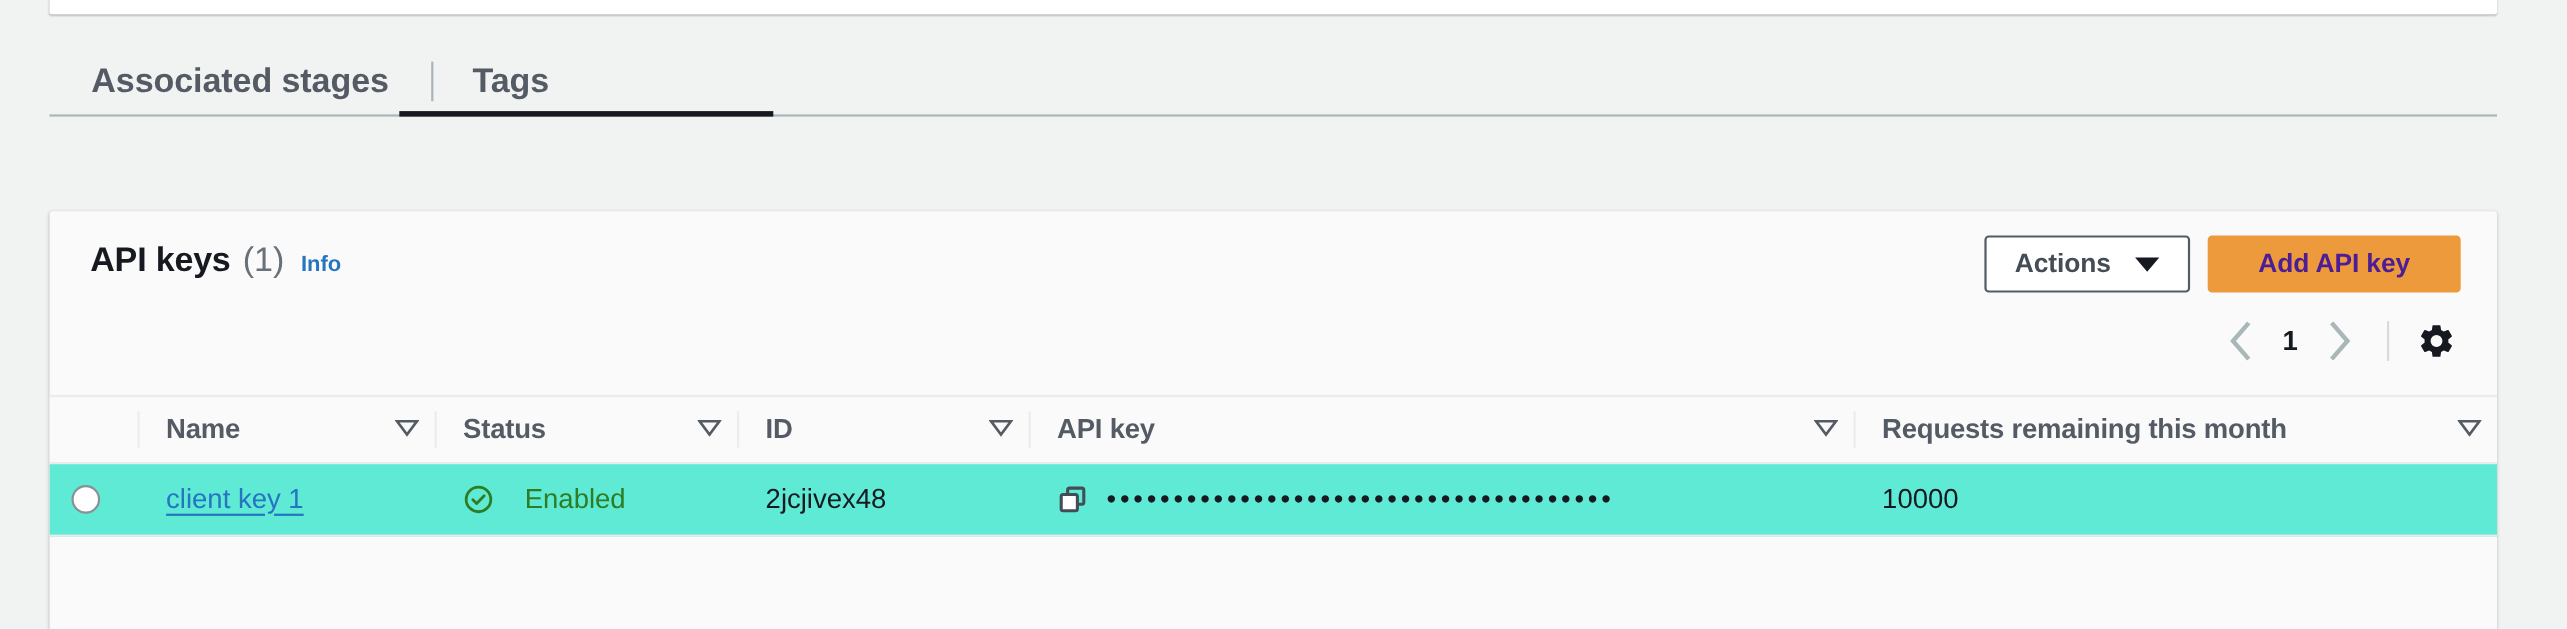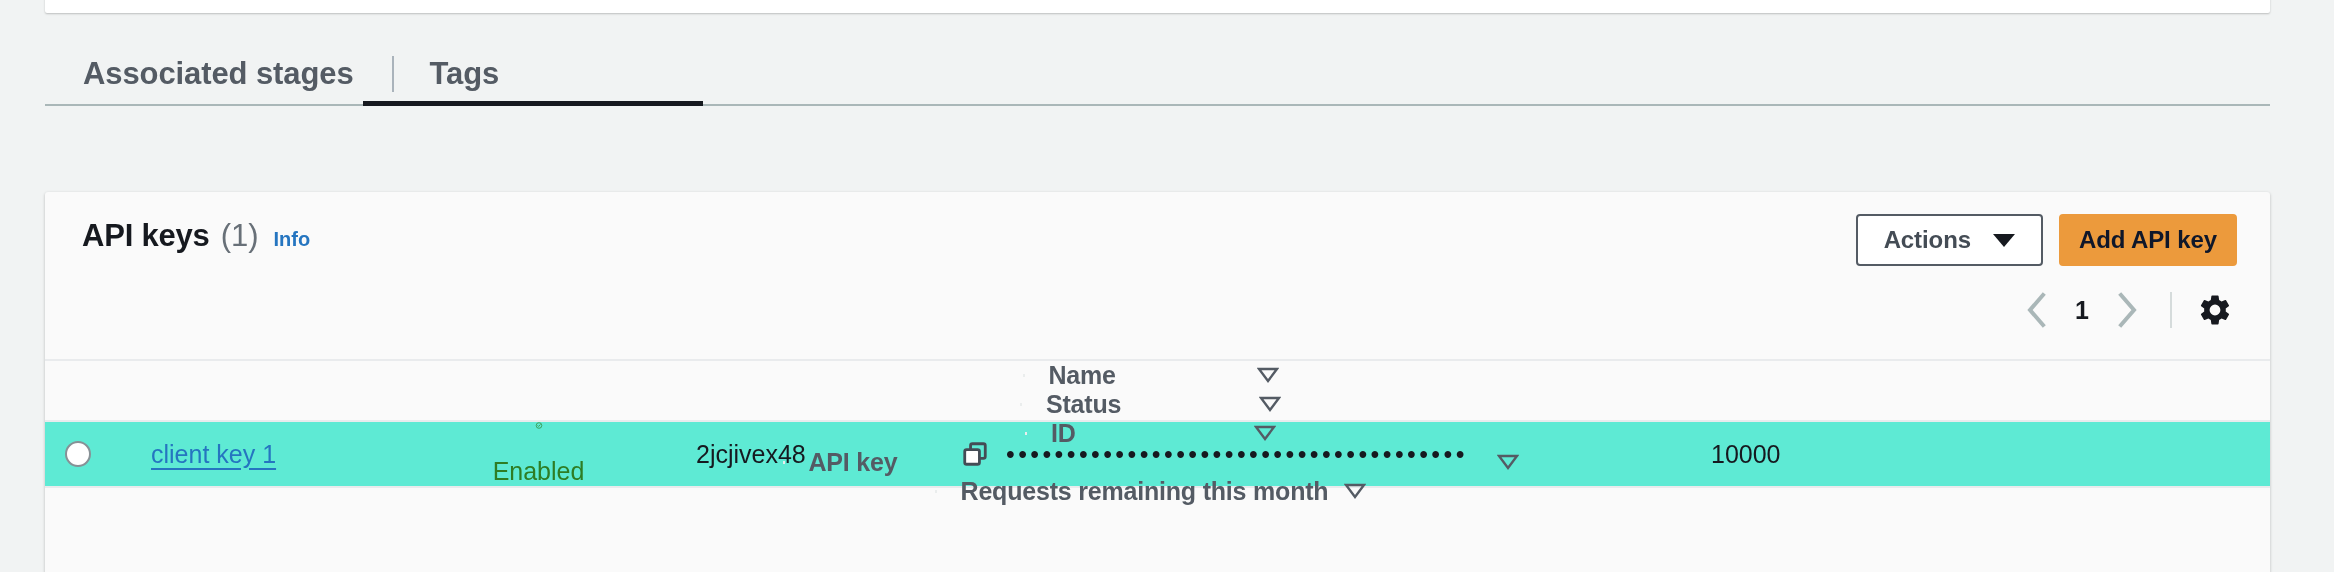--- a/index.html
+++ b/index.html
@@ -150,24 +150,24 @@
     gap: 22px;
   }
   .caret-down {
     width: 0; height: 0;
     border-left: 11px solid transparent;
     border-right: 11px solid transparent;
     border-top: 13px solid #16191f;
   }
   .btn-add {
     height: 52px;
-    padding: 0 18px;
+    padding: 0 44px;
     background: #ec9a3c;
     border: 2px solid #ec9a3c;
-    color: #0f172a;
+    color: #4c1d95;
     text-align: right;
   }
 
   
   .pager {
     position: absolute;
     right: 34px;
     top: 95px;
     display: flex;
     align-items: center;
@@ -208,21 +208,20 @@
     left: 0; right: 0;
     top: 167px;
   }
   .thead {
     display: flex;
     align-items: center;
     height: 63px;
     background: #fafafa;
     border-top: 2px solid #e9ebed;
     border-bottom: 2px solid #e9ebed;
-    flex-direction: column;
   }
   .trow {
     display: flex;
     align-items: flex-end;
     height: 66px;
     background: #5eead4;
     border-bottom: 2px solid #e9ebed;
   }
   .cell {
     position: relative;
@@ -272,21 +271,21 @@
     background: #ffffff;
     cursor: pointer;
   }
   .link-name {
     font-size: 25px;
     color: #2575c0;
     text-decoration: underline;
     text-underline-offset: 5px;
     cursor: pointer;
   }
-  .status-cell { gap: 28px; flex-direction: column; }
+  .status-cell { gap: 28px; }
   .status-text {
     font-size: 25px;
     color: #2e7d24;
   }
   .apikey-cell { gap: 17px; }
   .dots {
     font-size: 25px;
     letter-spacing: 3.4px;
     color: #16191f;
     line-height: 1;

